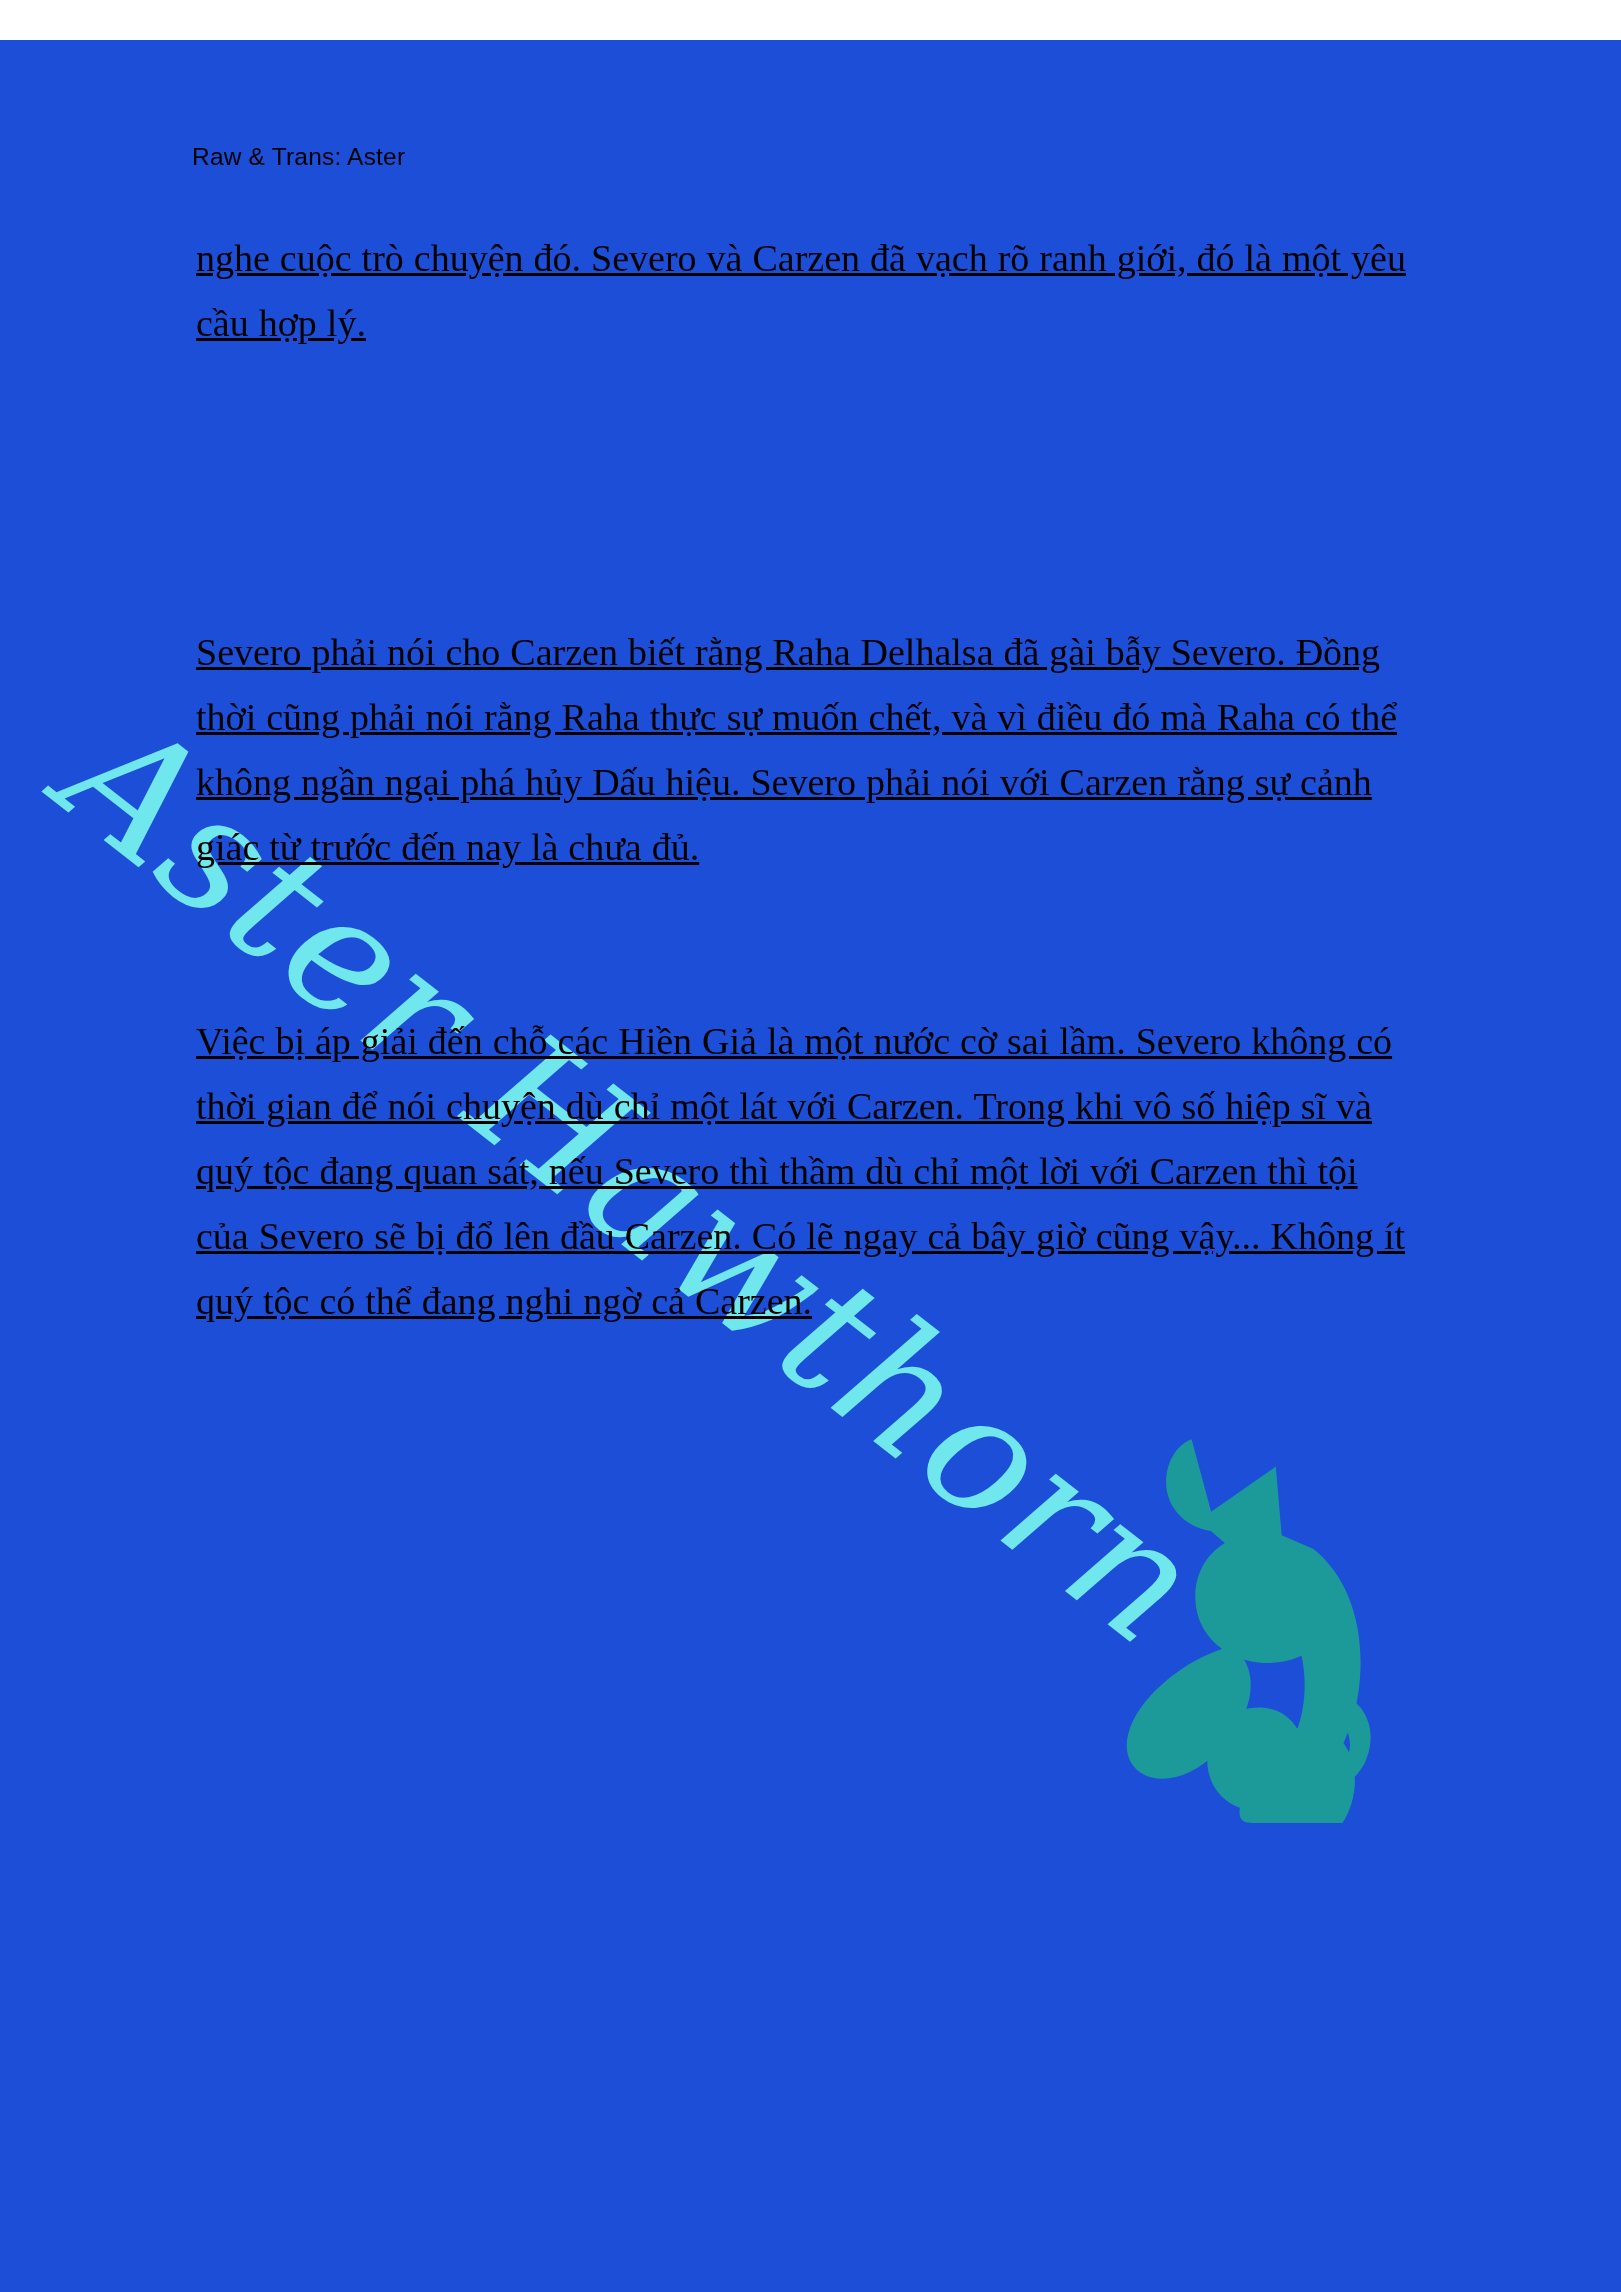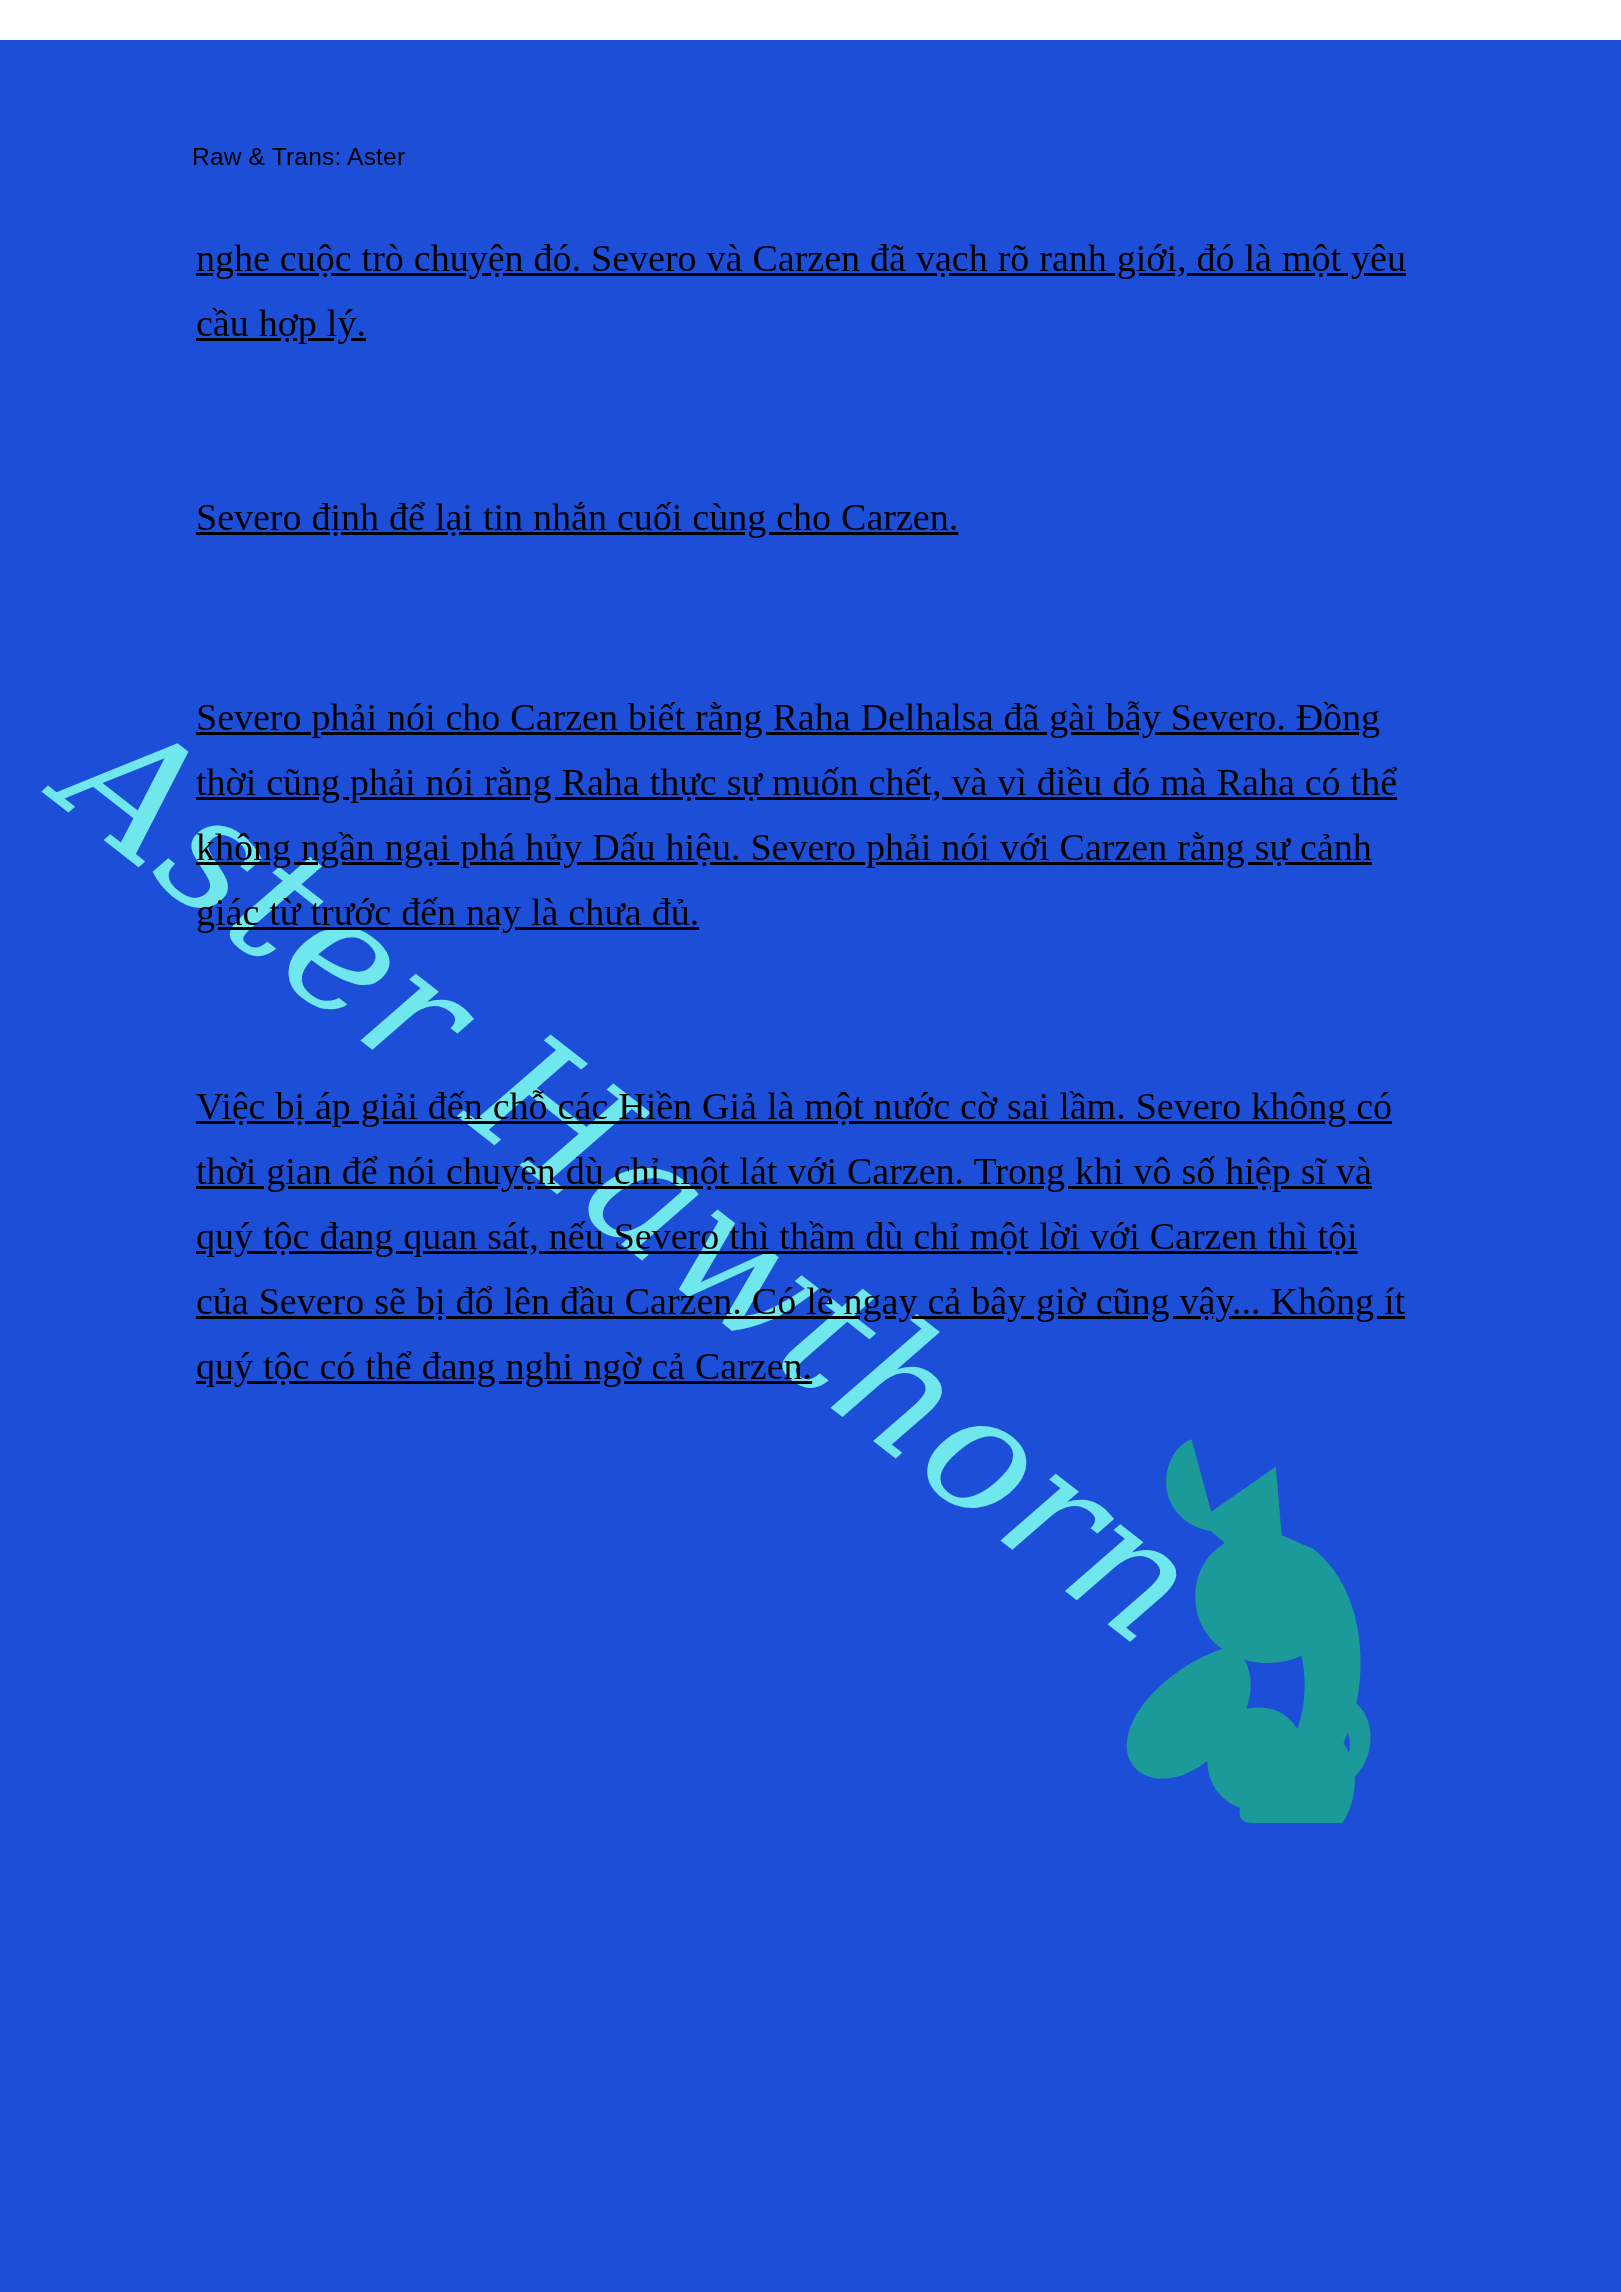--- a/index.html
+++ b/index.html
@@ -146,21 +146,20 @@
                  C332 352 336 360 332 368
                  C340 358 340 340 330 328
                  C324 320 318 314 310 312 Z"></path>
       </g>
     </svg>
   </div>
 
   <div class="content">
     <p class="para">nghe cuộc trò chuyện đó. Severo và Carzen đã vạch rõ ranh giới, đó là một yêu cầu hợp lý.</p>
     <div class="gap-md"></div>
-    <p class="para">Severo định để lại tin nhắn cuối cùng cho Carzen.</p>
     <div class="gap-lg"></div>
     <p class="para">Severo phải nói cho Carzen biết rằng Raha Delhalsa đã gài bẫy Severo. Đồng thời cũng phải nói rằng Raha thực sự muốn chết, và vì điều đó mà Raha có thể không ngần ngại phá hủy Dấu hiệu. Severo phải nói với Carzen rằng sự cảnh giác từ trước đến nay là chưa đủ.</p>
     <div class="gap-md"></div>
     <p class="para">Việc bị áp giải đến chỗ các Hiền Giả là một nước cờ sai lầm. Severo không có thời gian để nói chuyện dù chỉ một lát với Carzen. Trong khi vô số hiệp sĩ và quý tộc đang quan sát, nếu Severo thì thầm dù chỉ một lời với Carzen thì tội của Severo sẽ bị đổ lên đầu Carzen. Có lẽ ngay cả bây giờ cũng vậy... Không ít quý tộc có thể đang nghi ngờ cả Carzen.</p>
     <div class="gap-md"></div>
   </div>
 
 </div>
 
 

